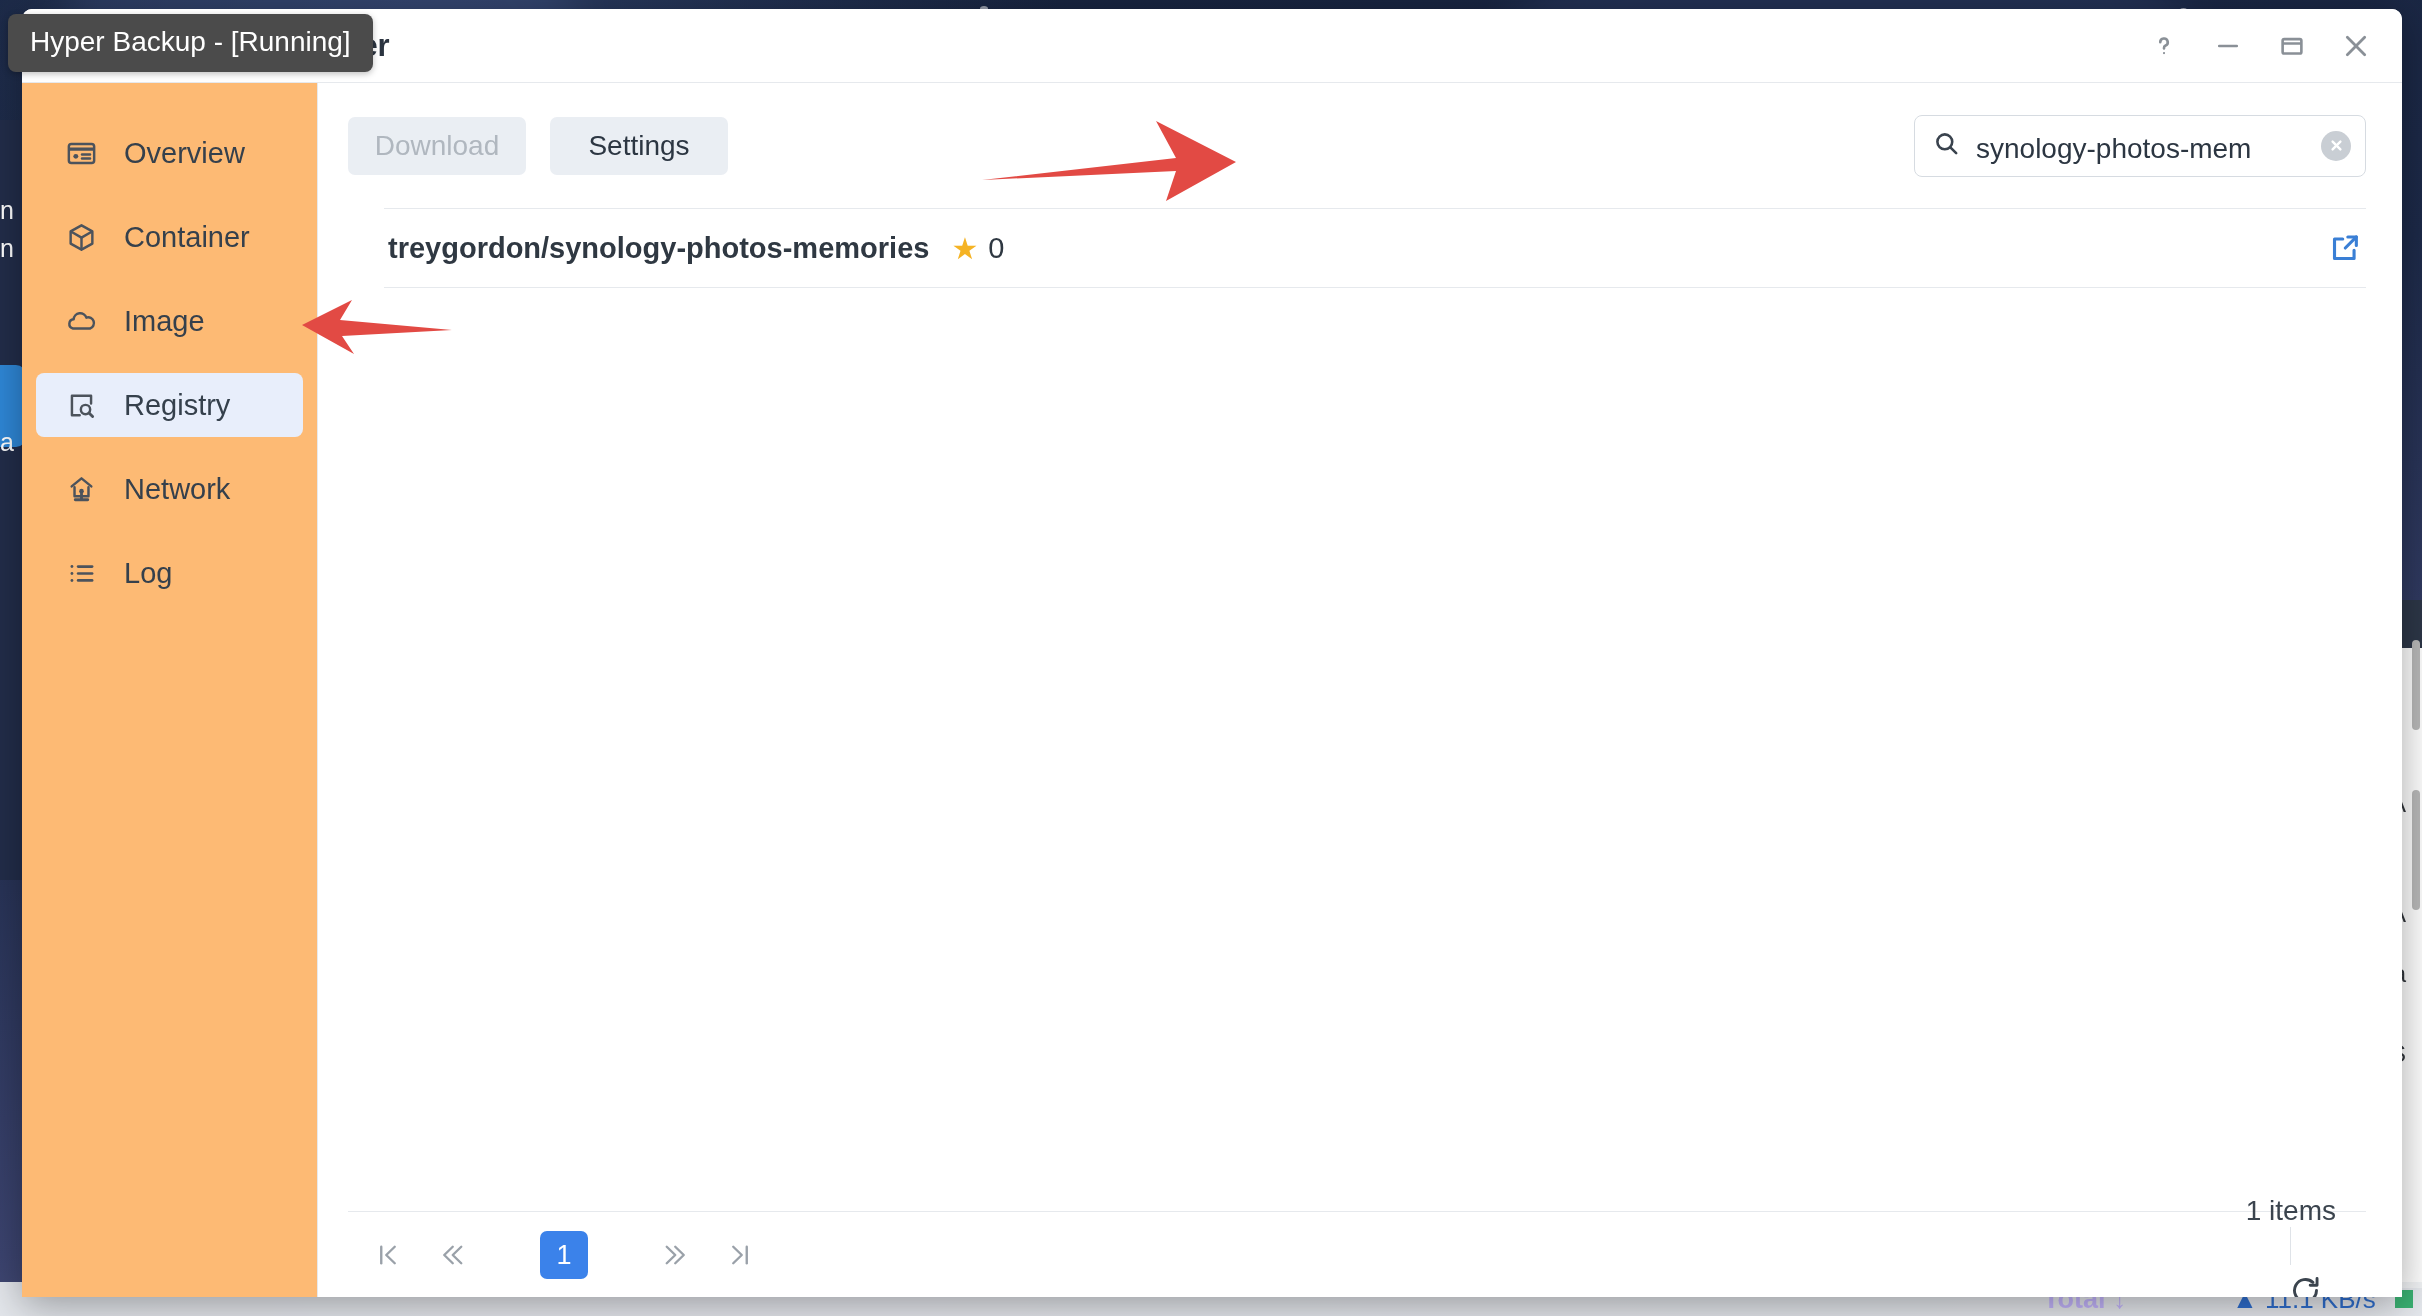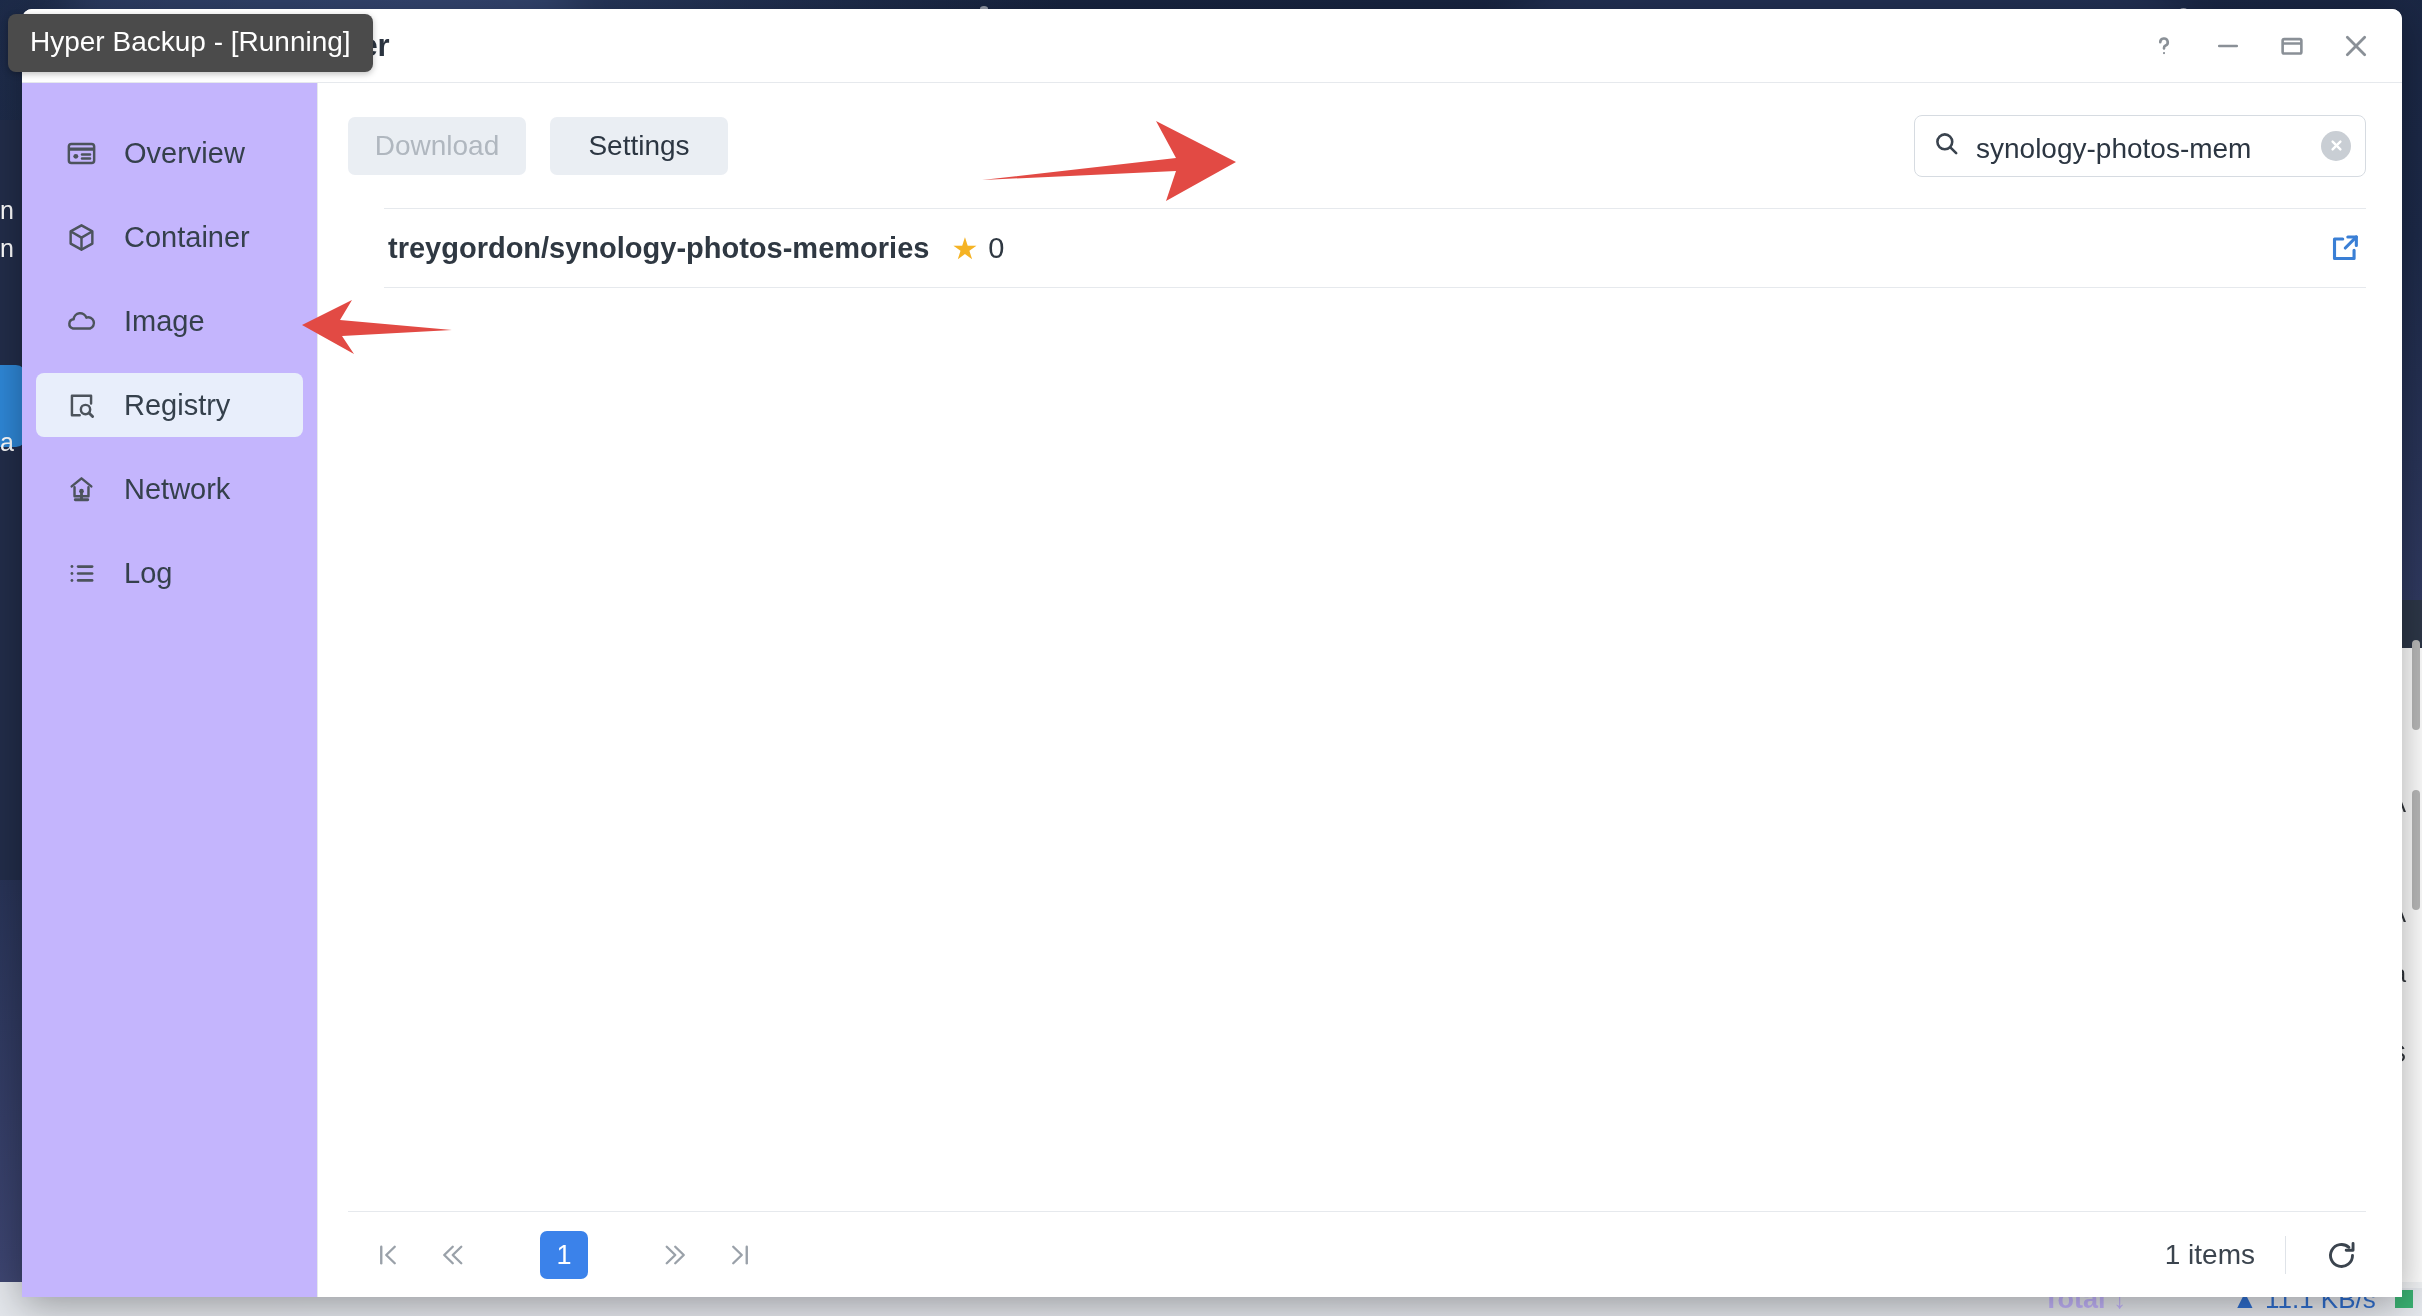--- a/index.html
+++ b/index.html
@@ -194,21 +194,21 @@
   
   .body-row {
     display: flex;
     height: 1215px;
     border-top: 1px solid #e6e9ed;
   }
 
   .sidebar {
     width: 296px;
     flex: 0 0 296px;
-    background: #c4b5fd;
+    background: #fdba74;
     padding-top: 38px;
     box-sizing: border-box;
     border-right: 1px solid #e6e9ed;
   }
   .nav-item {
     display: flex;
     align-items: center;
     height: 64px;
     margin: 0 14px 20px 14px;
     padding-left: 28px;
@@ -380,20 +380,21 @@
     align-items: center;
     justify-content: center;
     font-size: 27px;
     cursor: pointer;
     margin: 0 52px;
   }
   .footer-right {
     margin-left: auto;
     display: flex;
     align-items: center;
+    flex-direction: column;
   }
   .items-count {
     font-size: 28px;
     color: #3b444e;
     margin-right: 30px;
   }
   .vdiv {
     width: 1px; height: 38px;
     background: #dfe3e8;
     margin-right: 30px;

